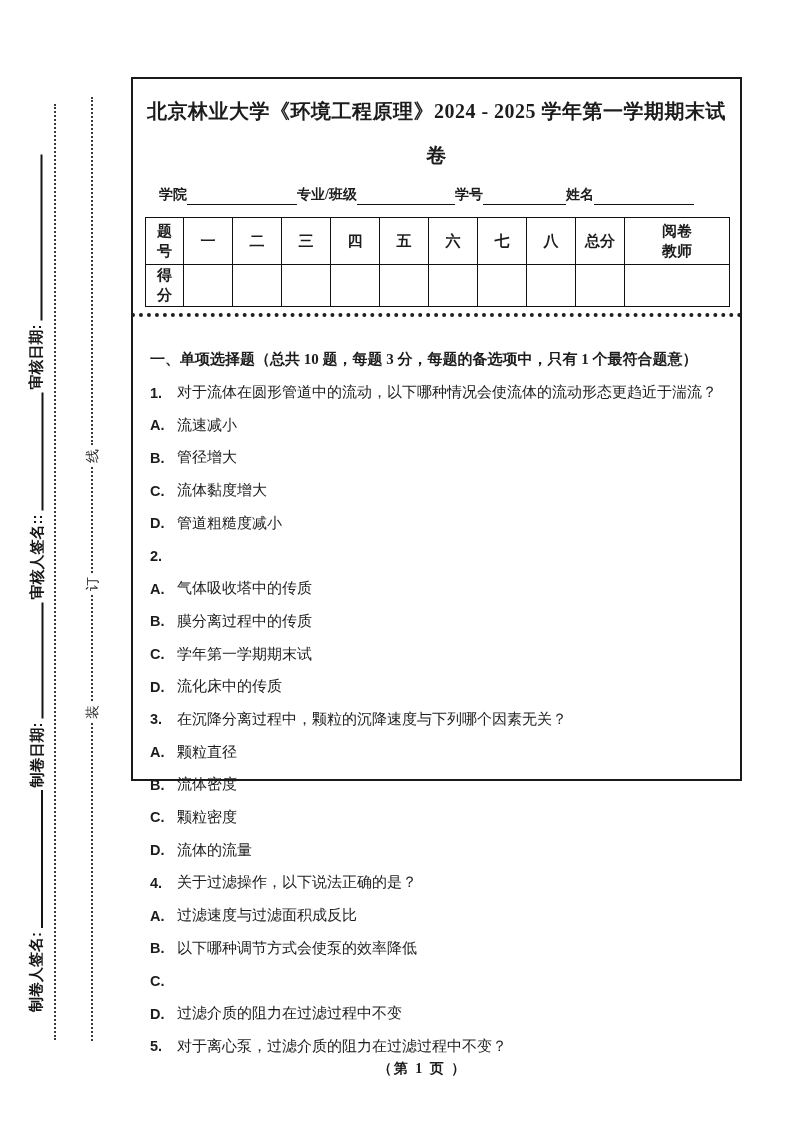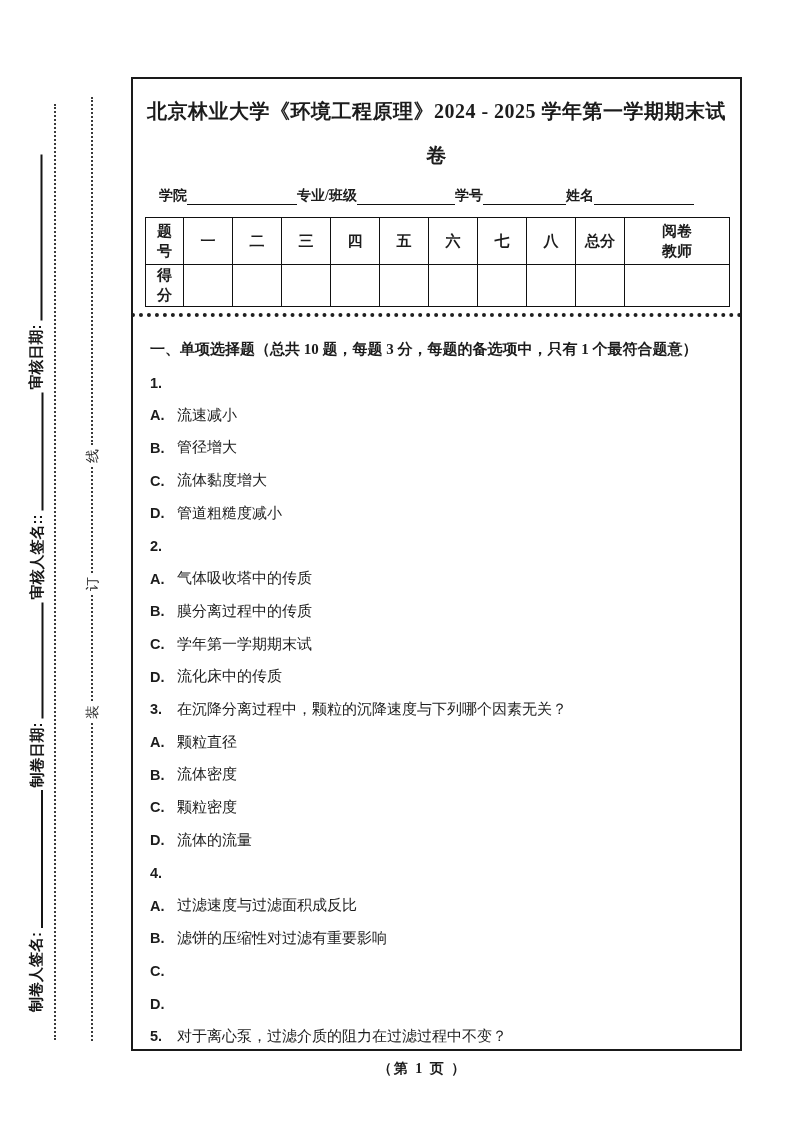--- a/index.html
+++ b/index.html
@@ -25,41 +25,41 @@
   .bind-line-a{position:absolute; left:54px; top:104px; height:936px; width:0; border-left:2px dotted #3a3a3a;}
   .bind-line-b{position:absolute; left:84px; top:97px; height:944px; width:16px;
     display:flex; flex-direction:column; align-items:center;}
   .bind-line-b .seg{width:0; border-left:2px dotted #3a3a3a;}
   .bind-line-b .s1{height:348px;} .bind-line-b .s2{height:106px;}
   .bind-line-b .s3{height:106px;} .bind-line-b .s4{flex:1;}
   .bind-char{transform:rotate(-90deg); font-size:14px; line-height:22px; height:22px;
     font-family:"Liberation Sans","DejaVu Sans",sans-serif; color:#2a2a2a;}
 
   
-  .exam-box{position:absolute; left:131px; top:77px; width:611px; height:974px;
+  .exam-box{position:absolute; left:131px; top:77px; width:611px; height:704px;
     border:2px solid #1a1a1a; box-sizing:border-box;}
   .exam-title{text-align:center; font-size:20px; font-weight:600; line-height:44px;
     margin-top:10px; letter-spacing:0.5px;}
 
   .info-row{display:flex; align-items:flex-end; padding:0 18px 0 26px; margin-top:4px;
     font-size:14px; height:24px; font-weight:600;}
-  .info-field{display:flex; align-items:center;margin-top:19px;}
+  .info-field{display:flex; align-items:flex-start;margin-top:19px;}
   .info-blank{display:inline-block; border-bottom:1.5px solid #111; height:18px;}
   .if1 .info-blank{width:110px;} .if2 .info-blank{width:98px;}
   .if3 .info-blank{width:83px;}  .if4 .info-blank{width:100px;}
 
   .score-table{margin:12px 0 0 12px; border-collapse:collapse; table-layout:fixed; width:584px;}
   .score-table td{border:1.5px solid #111; text-align:center; font-size:15px; padding:0;
     white-space:pre-line; line-height:1.35; font-weight:600;}
   .score-table tr.hdr td{height:46px;}
   .score-table tr.scr td{height:40px;}
 
   .dotted-sep{margin:6px -2px 0 -2px; height:0; border-top:4px dotted #1f1f1f;}
 
-  .questions{margin-top:17px; padding-left:17px; font-size:15px;}
+  .questions{margin-top:27px; padding-left:17px; font-size:15px;}
   .section-heading{height:32.7px; display:flex; align-items:center; white-space:nowrap; font-weight:600;}
   .exam-line{height:32.7px; display:flex; align-items:center; white-space:nowrap;}
   .line-prefix{font-family:"Liberation Sans","DejaVu Sans",sans-serif; font-weight:bold;
     font-size:14.5px; width:27px; flex:0 0 27px;}
 
   .page-footer{position:absolute; left:117px; top:1060px; width:611px; text-align:center;
     font-weight:bold; font-size:14px; letter-spacing:2px;}
 </style>
 </head>
 <body>
@@ -166,20 +166,21 @@
         </tbody>
     </table>
 
     <div class="dotted-sep"></div>
 
     <div class="questions">
       <div class="section-heading">一、单项选择题（总共 10 题，每题 3 分，每题的备选项中，只有 1 个最符合题意）</div>
       <div id="question-lines">
           <div class="exam-line question-line">
             <span class="line-prefix">1.</span>
+            <span>对于流体在圆形管道中的流动，以下哪种情况会使流体的流动形态更趋近于湍流？</span>
           </div>
           <div class="exam-line option-line">
             <span class="line-prefix">A.</span>
             <span>流速减小</span>
           </div>
           <div class="exam-line option-line">
             <span class="line-prefix">B.</span>
             <span>管径增大</span>
           </div>
           <div class="exam-line option-line">
@@ -224,34 +225,36 @@
           <div class="exam-line option-line">
             <span class="line-prefix">C.</span>
             <span>颗粒密度</span>
           </div>
           <div class="exam-line option-line">
             <span class="line-prefix">D.</span>
             <span>流体的流量</span>
           </div>
           <div class="exam-line question-line">
             <span class="line-prefix">4.</span>
+            <span>关于过滤操作，以下说法正确的是？</span>
           </div>
           <div class="exam-line option-line">
             <span class="line-prefix">A.</span>
             <span>过滤速度与过滤面积成反比</span>
           </div>
           <div class="exam-line option-line">
             <span class="line-prefix">B.</span>
-            <span>滤饼的压缩性对过滤有重要影响</span>
-          </div>
-          <div class="exam-line option-line">
-            <span class="line-prefix">C.</span>
-          </div>
-          <div class="exam-line option-line">
-            <span class="line-prefix">D.</span>
+            <span>以下哪种调节方式会使泵的效率降低</span>
+          </div>
+          <div class="exam-line option-line">
+            <span class="line-prefix">C.</span>
+          </div>
+          <div class="exam-line option-line">
+            <span class="line-prefix">D.</span>
+            <span>过滤介质的阻力在过滤过程中不变</span>
           </div>
           <div class="exam-line question-line">
             <span class="line-prefix">5.</span>
             <span>对于离心泵，过滤介质的阻力在过滤过程中不变？</span>
           </div>
         </div>
     </div>
   </div>
 
   <div class="page-footer">（第 1 页 ）</div>

